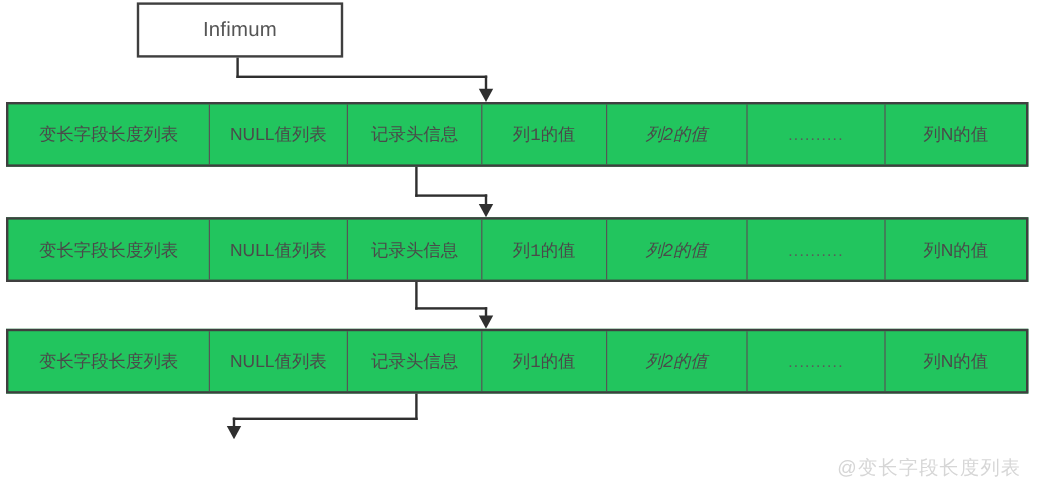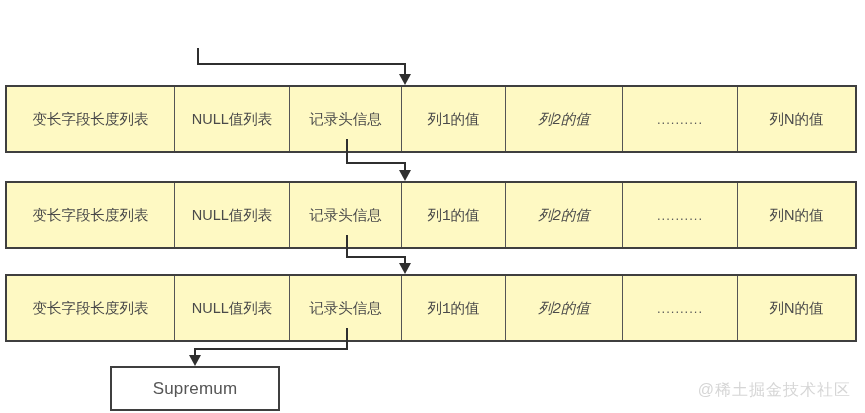--- a/index.html
+++ b/index.html
@@ -32,24 +32,24 @@
     letter-spacing: 0.2px;
   }
   #infimum-box  { left: 114px; top: 2px;   width: 172px; height: 46px; }
   #supremum-box { left: 110px; top: 366px; width: 170px; height: 45px; }
 
   
   .record-row {
     position: absolute;
     left: 5px;
     width: 852px;
-    height: 68px;
+    height: 54px;
     box-sizing: border-box;
     border: 2px solid #3f3f3f;
-    background: #fef9c3;
+    background: #22c55e;
     display: flex;
   }
   #record-row-1 { top: 85px; }
   #record-row-2 { top: 181px; }
   #record-row-3 { top: 274px; }
 
   .record-cell {
     box-sizing: border-box;
     border-right: 1.5px solid #555555;
     display: flex;
@@ -103,20 +103,23 @@
     font-size: 16px;
     letter-spacing: 1px;
     user-select: none;
   }
 </style>
 </head>
 <body>
 
 <div id="canvas">
 
+  <div id="infimum-box" class="endpoint-box">
+    <span>Infimum</span>
+  </div>
 
   <div class="conn-seg conn-v" style="left:197px; top:48px; height:17px;"></div>
   <div class="conn-seg conn-h" style="left:197px; top:63px; width:209px;"></div>
   <div class="conn-seg conn-v" style="left:404px; top:63px; height:14px;"></div>
   <div class="arrow-down" style="left:399px; top:74px;"></div>
 
   <div id="record-row-1" class="record-row">
     <div class="record-cell col-0">变长字段长度列表</div>
     <div class="record-cell col-1">NULL值列表</div>
     <div class="record-cell col-2">记录头信息</div>
@@ -154,19 +157,16 @@
     <div class="record-cell col-4">列2的值</div>
     <div class="record-cell col-5 ellipsis-cell">..........</div>
     <div class="record-cell col-6">列N的值</div>
   </div>
 
   <div class="conn-seg conn-v" style="left:346px; top:328px; height:22px;"></div>
   <div class="conn-seg conn-h" style="left:194px; top:348px; width:154px;"></div>
   <div class="conn-seg conn-v" style="left:194px; top:348px; height:8px;"></div>
   <div class="arrow-down" style="left:189px; top:355px;"></div>
 
-  <div id="supremum-box" class="endpoint-box">
-    <span>Supremum</span>
-  </div>
 
-  <div id="watermark">@稀土掘金技术社区</div>
+  <div id="watermark">@变长字段长度列表</div>
 
 </div>
 
 </body></html>

